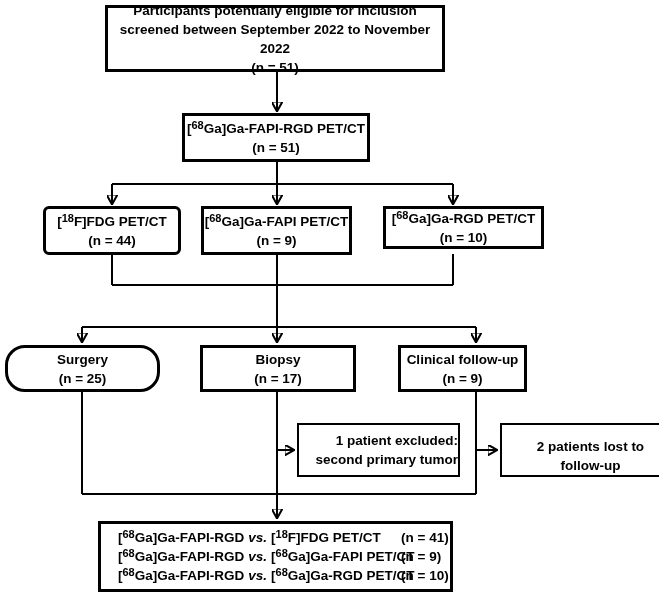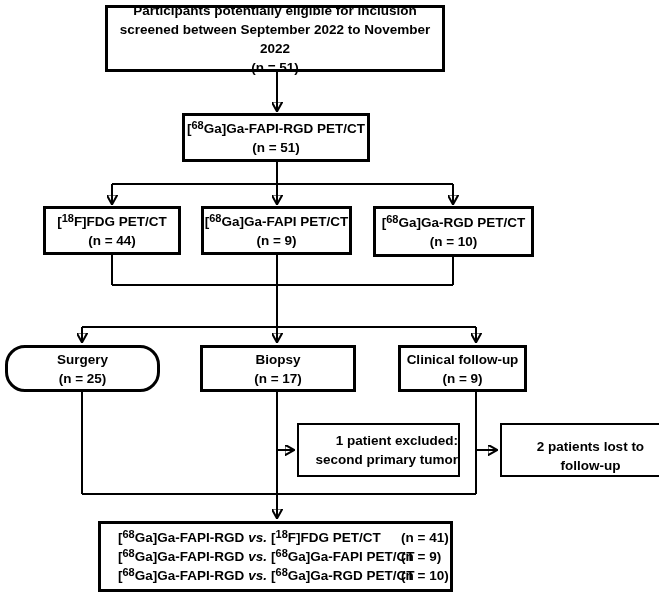--- a/index.html
+++ b/index.html
@@ -47,23 +47,23 @@
     line-height: 0;
     vertical-align: 4px;
   }
   .vs {
     font-style: italic;
     margin: 0 4px;
   }
   
   .b-screening  { left: 105px; top: 5px;   width: 340px; height: 67px; }
   .b-fapirgd    { left: 182px; top: 113px; width: 188px; height: 49px; }
-  .b-fdg        { left: 43px;  top: 206px; width: 138px; height: 49px; }
+  .b-fdg        { left: 43px;  top: 206px; width: 138px; height: 49px; border-radius: 6px; }
   .b-fapi       { left: 201px; top: 206px; width: 151px; height: 49px; }
-  .b-rgd        { left: 373px; top: 206px; width: 161px; height: 51px; }
+  .b-rgd        { left: 383px; top: 206px; width: 161px; height: 43px; }
   .b-surgery    { left: 5px;   top: 345px; width: 155px; height: 47px; border-radius: 20px; }
   .b-biopsy     { left: 200px; top: 345px; width: 156px; height: 47px; }
   .b-followup   { left: 398px; top: 345px; width: 129px; height: 47px; }
   .b-excluded   { left: 297px; top: 423px; width: 163px; height: 54px; text-align: right; }
   .b-lost       { left: 500px; top: 423px; width: 181px; height: 54px; justify-content: flex-end; }
   .b-comparison {
     left: 98px; top: 521px; width: 355px; height: 71px;
     text-align: left;
     padding-left: 17px;
   }

